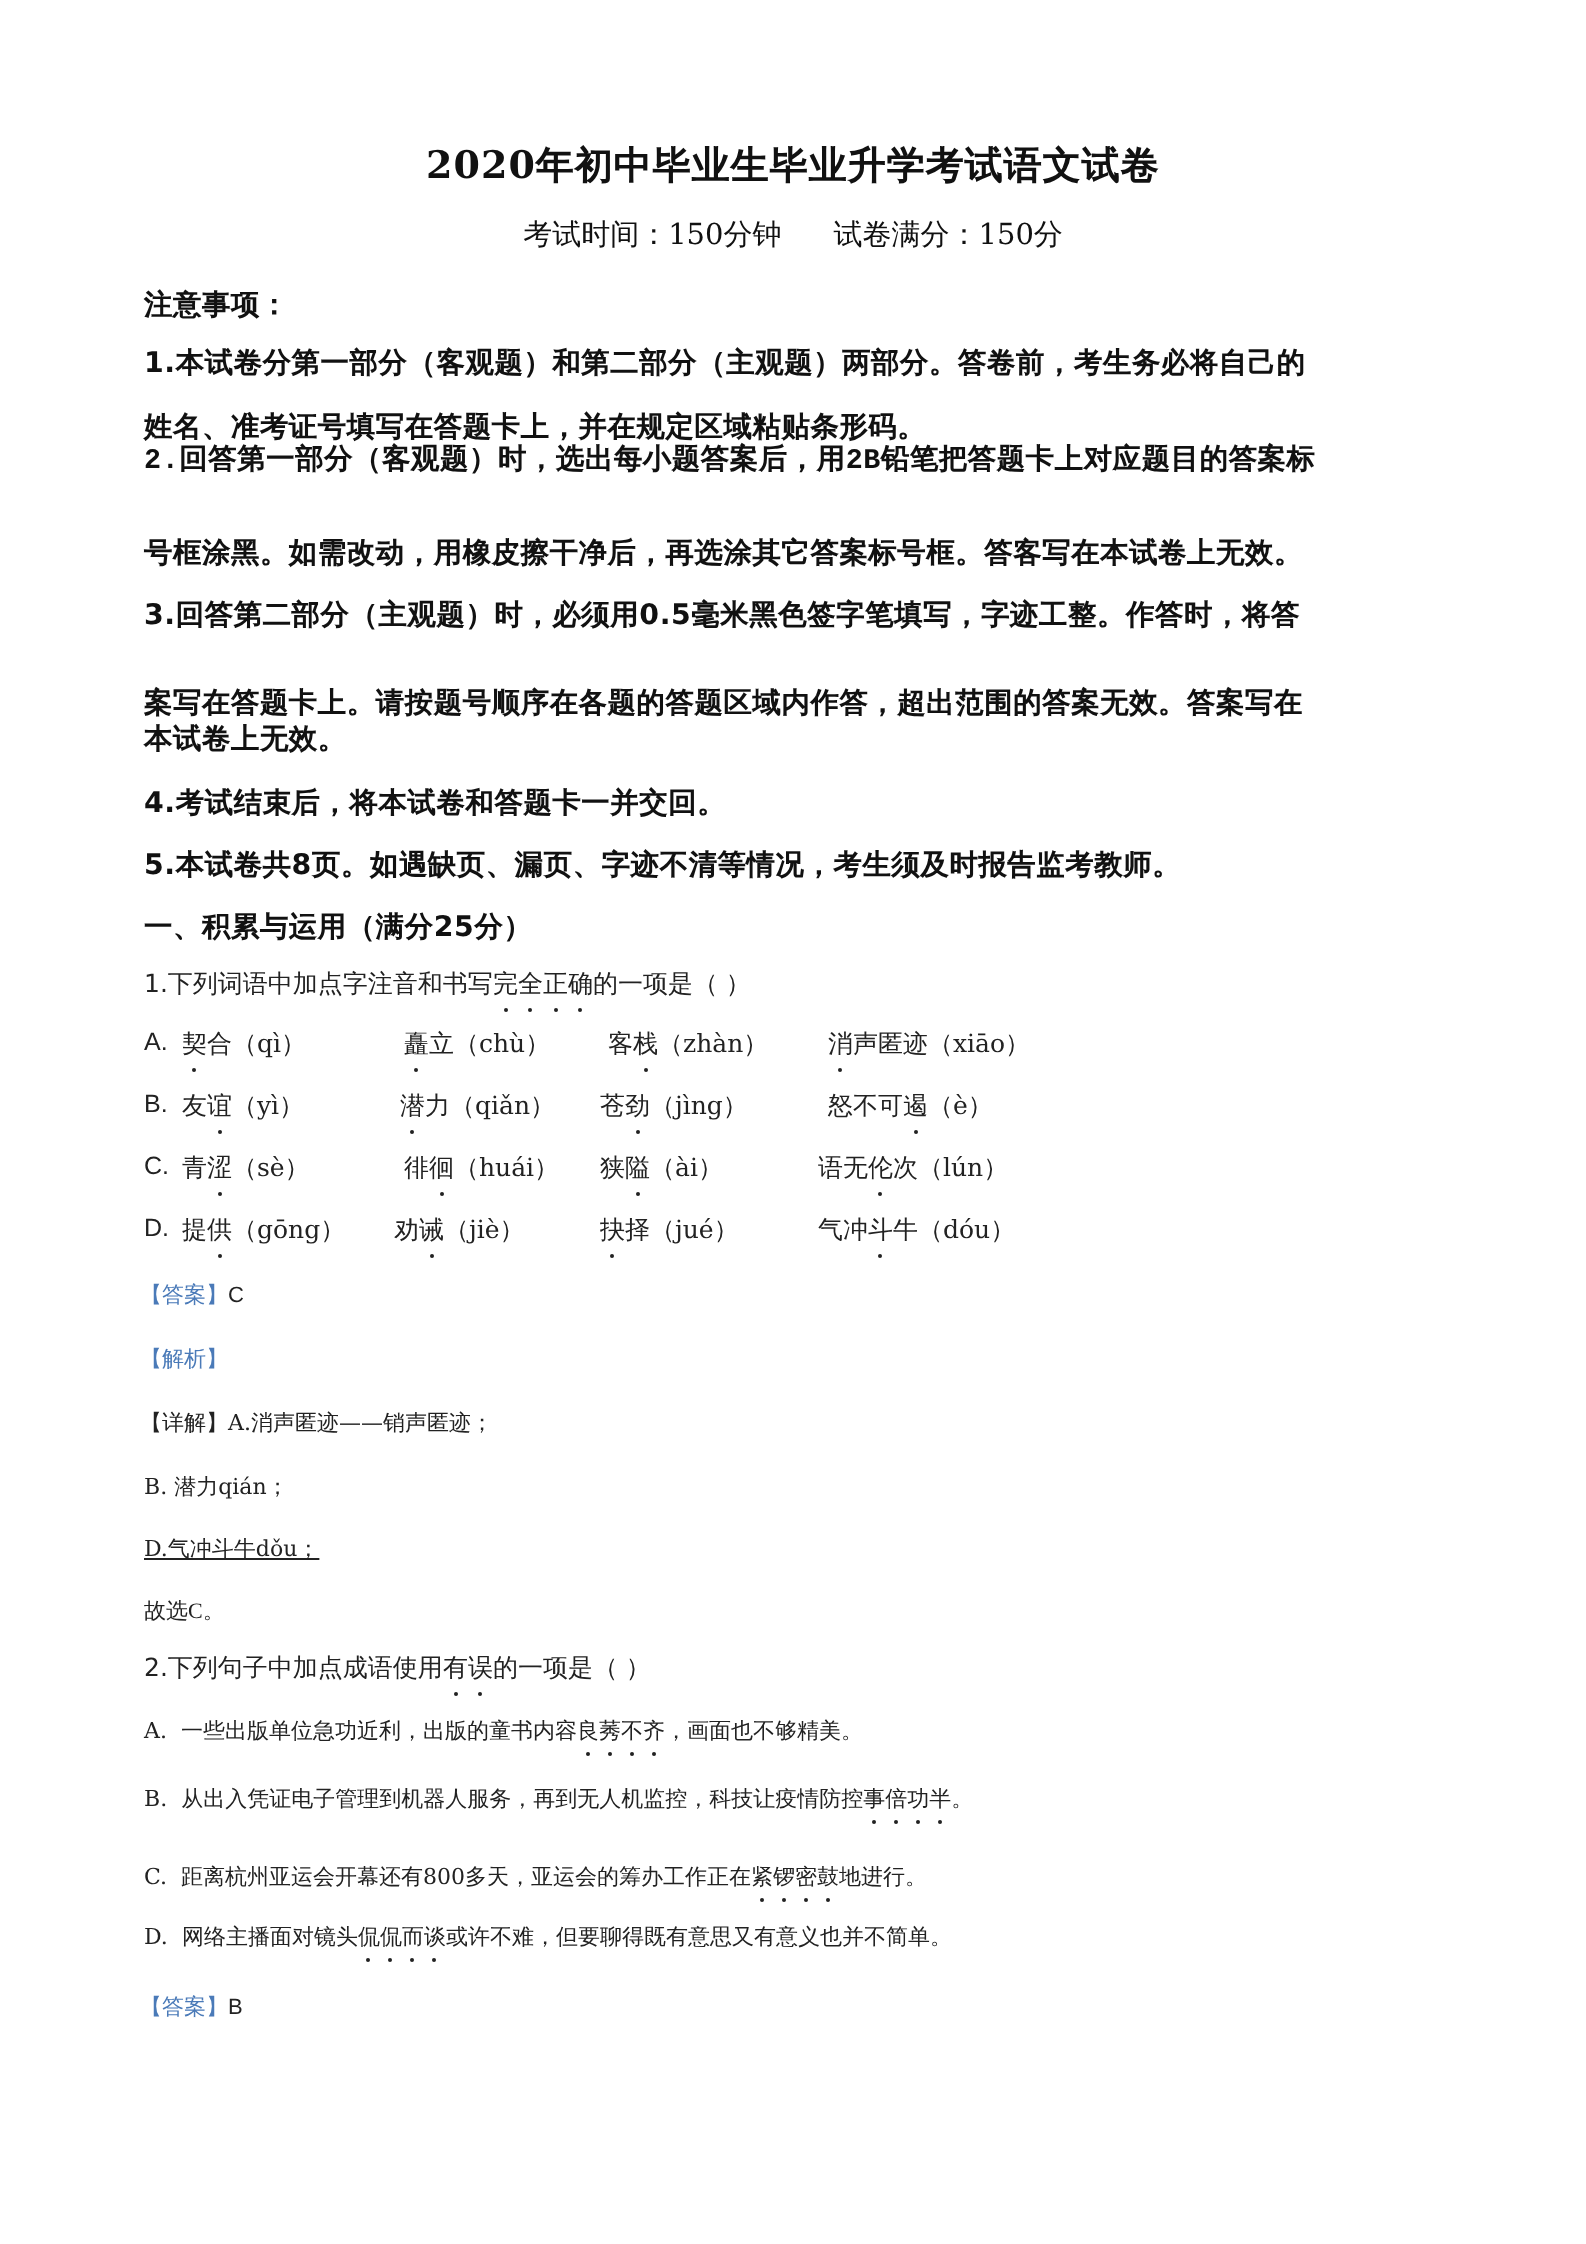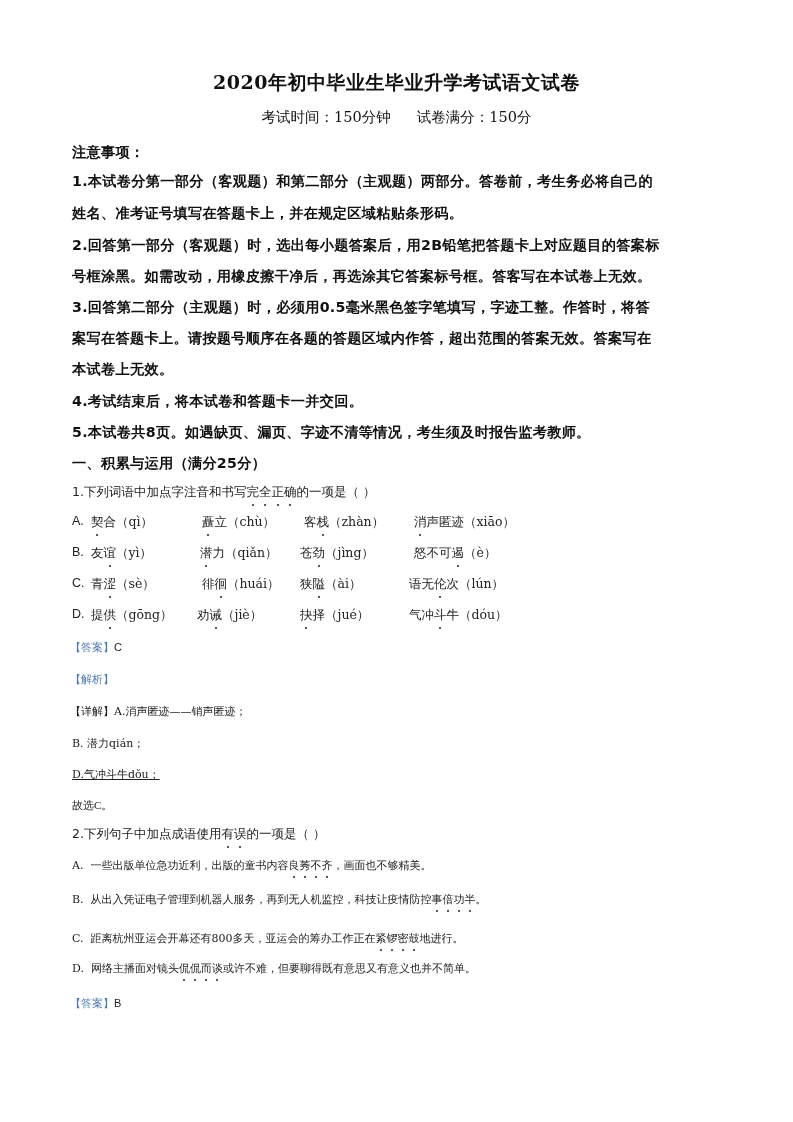--- a/index.html
+++ b/index.html
@@ -47,24 +47,24 @@
 <div class="page">
 
   <div class="title">2020年初中毕业生毕业升学考试语文试卷</div>
   <div class="subtitle">
     <span>考试时间：150分钟</span><span class="gap"></span><span>试卷满分：150分</span>
   </div>
 
   <div class="notice-line" style="top:143px;">注意事项：</div>
   <div class="notice-line" style="top:172px;">1.本试卷分第一部分（客观题）和第二部分（主观题）两部分。答卷前，考生务必将自己的</div>
   <div class="notice-line" style="top:204px;">姓名、准考证号填写在答题卡上，并在规定区域粘贴条形码。</div>
-  <div class="notice-line" style="top:236px;">2.回答第一部分（客观题）时，选出每小题答案后，用2B铅笔把答题卡上对应题目的答案标</div>
+  <div class="notice-line" style="top:220px;font-family:Liberation Mono, monospace;">2.回答第一部分（客观题）时，选出每小题答案后，用2B铅笔把答题卡上对应题目的答案标</div>
   <div class="notice-line" style="top:267px;">号框涂黑。如需改动，用橡皮擦干净后，再选涂其它答案标号框。答客写在本试卷上无效。</div>
   <div class="notice-line" style="top:298px;">3.回答第二部分（主观题）时，必须用0.5毫米黑色签字笔填写，字迹工整。作答时，将答</div>
-  <div class="notice-line" style="top:329px;">案写在答题卡上。请按题号顺序在各题的答题区域内作答，超出范围的答案无效。答案写在</div>
+  <div class="notice-line" style="top:342px;">案写在答题卡上。请按题号顺序在各题的答题区域内作答，超出范围的答案无效。答案写在</div>
   <div class="notice-line" style="top:360px;">本试卷上无效。</div>
   <div class="notice-line" style="top:392px;">4.考试结束后，将本试卷和答题卡一并交回。</div>
   <div class="notice-line" style="top:423px;">5.本试卷共8页。如遇缺页、漏页、字迹不清等情况，考生须及时报告监考教师。</div>
   <div class="notice-line" style="top:454px;">一、积累与运用（满分25分）</div>
 
   <div class="body-line qtext" style="top:484px;">
     <span>1.下列词语中加点字注音和书写</span><span class="dot">完</span><span class="dot">全</span><span class="dot">正</span><span class="dot">确</span><span>的一项是（      ）</span>
   </div>
 
   <div class="opt-row" style="top:514px;">

